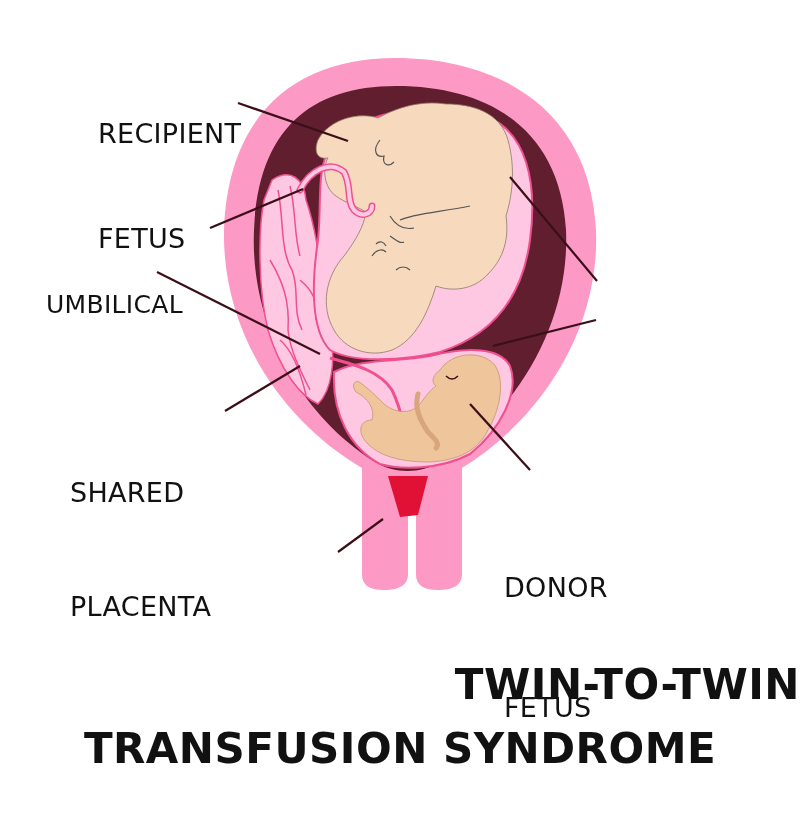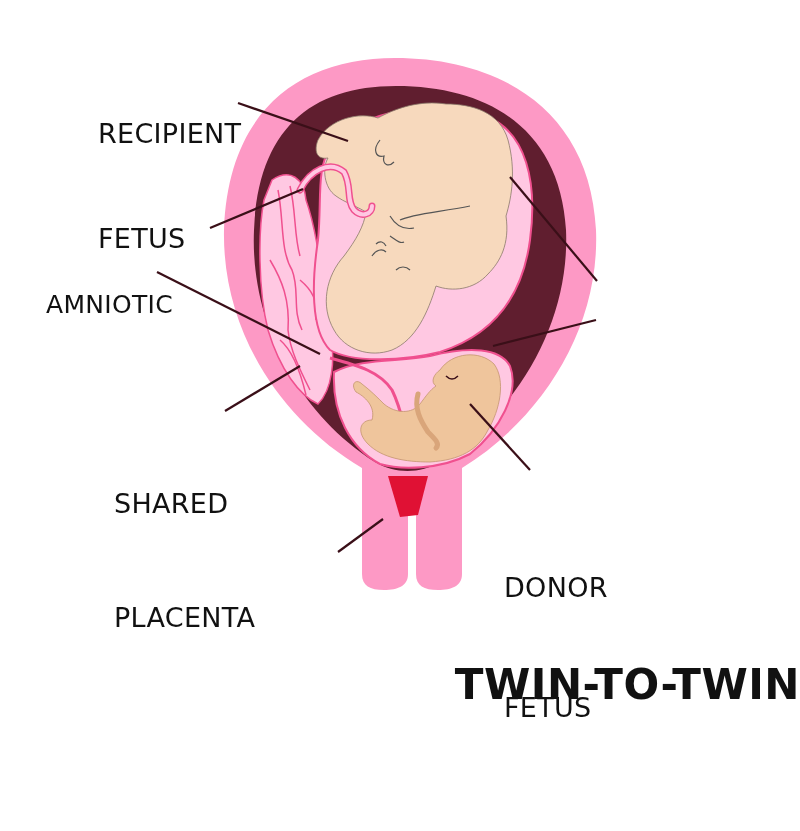--- a/index.html
+++ b/index.html
@@ -64,26 +64,27 @@
       <line x1="530" y1="470" x2="470" y2="404"></line>
     </g>
   </svg>
 
   
   <div class="label" style="left:98px; top:46px;">
     <div>RECIPIENT</div>
     <div>FETUS</div>
   </div>
   <div class="label" style="left:46px; top:212px; font-size:25px; line-height:37px;">
-    <div>AMNIOTIC</div>
+    <div>UMBILICAL</div>
   </div>
-  <div class="label" style="left:70px; top:409px; line-height:38px;margin-left:44px;">
+  <div class="label" style="left:70px; top:398px; line-height:38px;">
     <div>SHARED</div>
     <div>PLACENTA</div>
   </div>
   <div class="label" style="left:504px; top:488px; line-height:40px;">
     <div>DONOR</div>
     <div>FETUS</div>
   </div>
 
   
   <div class="title" style="top:654px;text-align:right;">TWIN-TO-TWIN</div>
+  <div class="title" style="top:718px;">TRANSFUSION SYNDROME</div>
 </div>
 
 </body></html>

